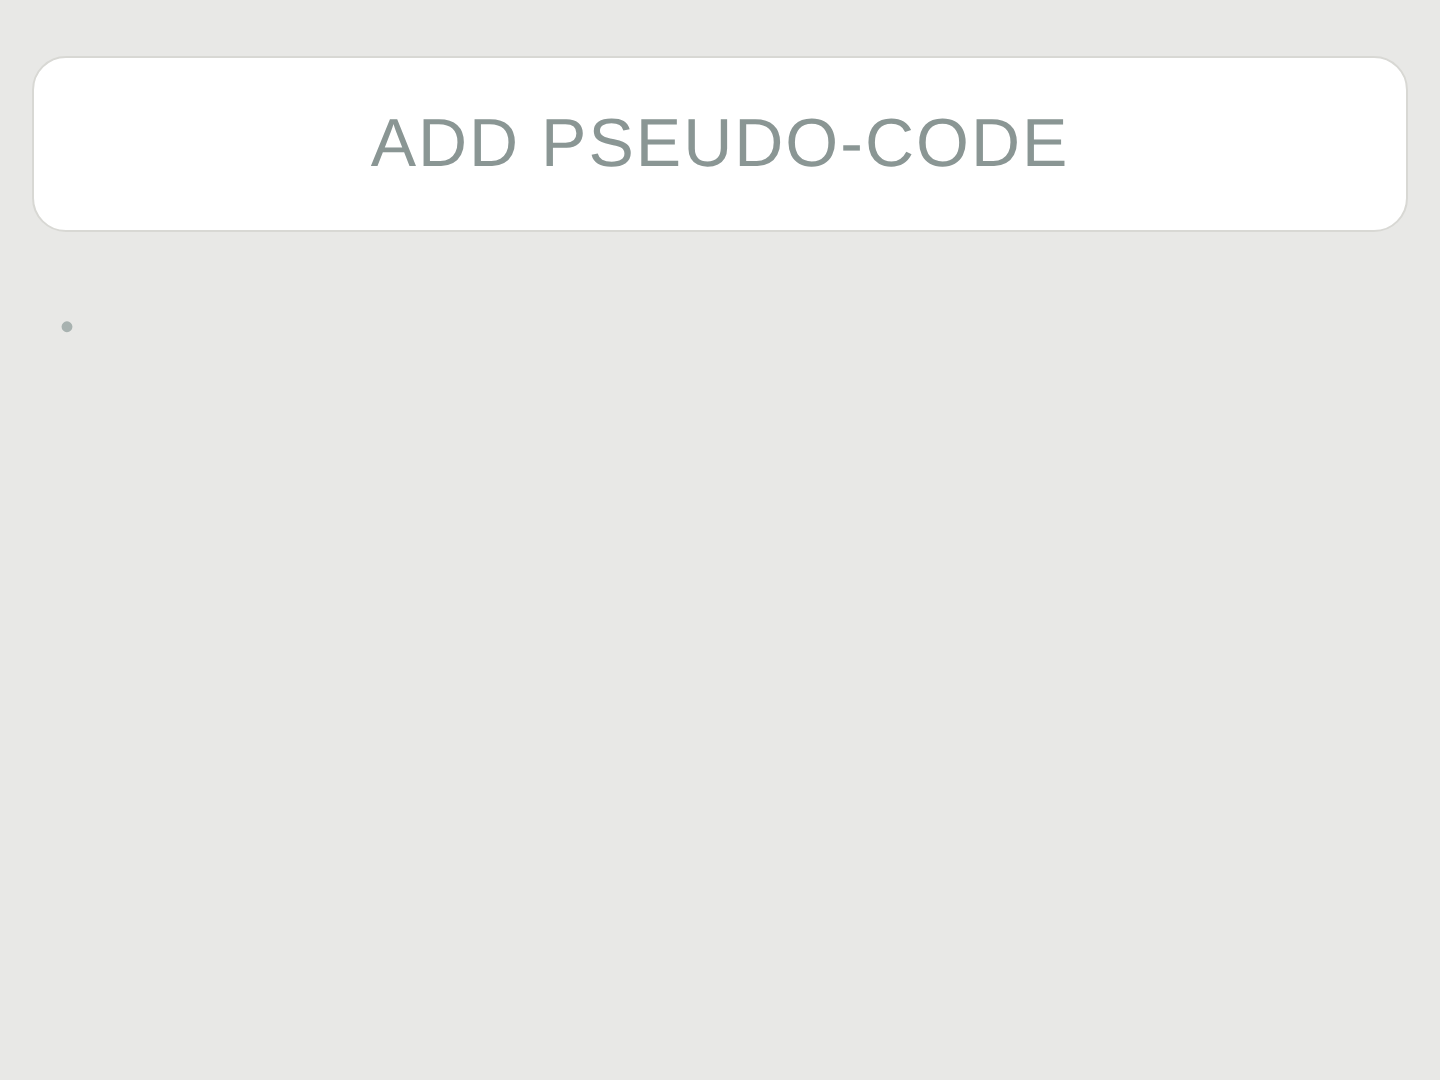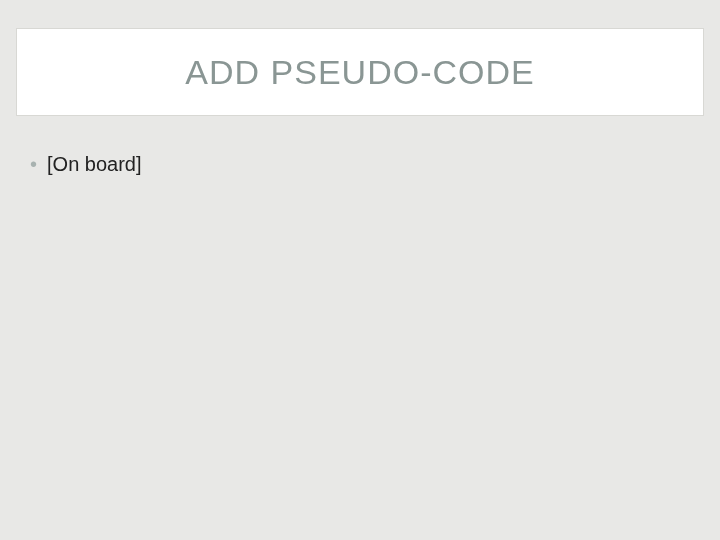--- a/index.html
+++ b/index.html
@@ -1,18 +1,19 @@
 <!DOCTYPE html>
 <html><head>
   <meta charset="utf-8">
   <style>
     * {
       margin: 0;
       padding: 0;
       box-sizing: border-box;
+      border-radius: 17px;
     }
     body {
       width: 720px;
       height: 540px;
       background: #e8e8e6;
       font-family: Arial, Helvetica, sans-serif;
       position: relative;
       overflow: hidden;
     }
     .title-box {
@@ -58,15 +59,14 @@
 </head>
 <body>
 
 <div class="title-box">
   <div class="title-text">ADD PSEUDO-CODE</div>
 </div>
 
 <div class="content">
   <div class="bullet-item">
     <span class="bullet-marker">•</span>
-    <span class="bullet-text">[On board]</span>
   </div>
 </div>
 
 </body></html>

